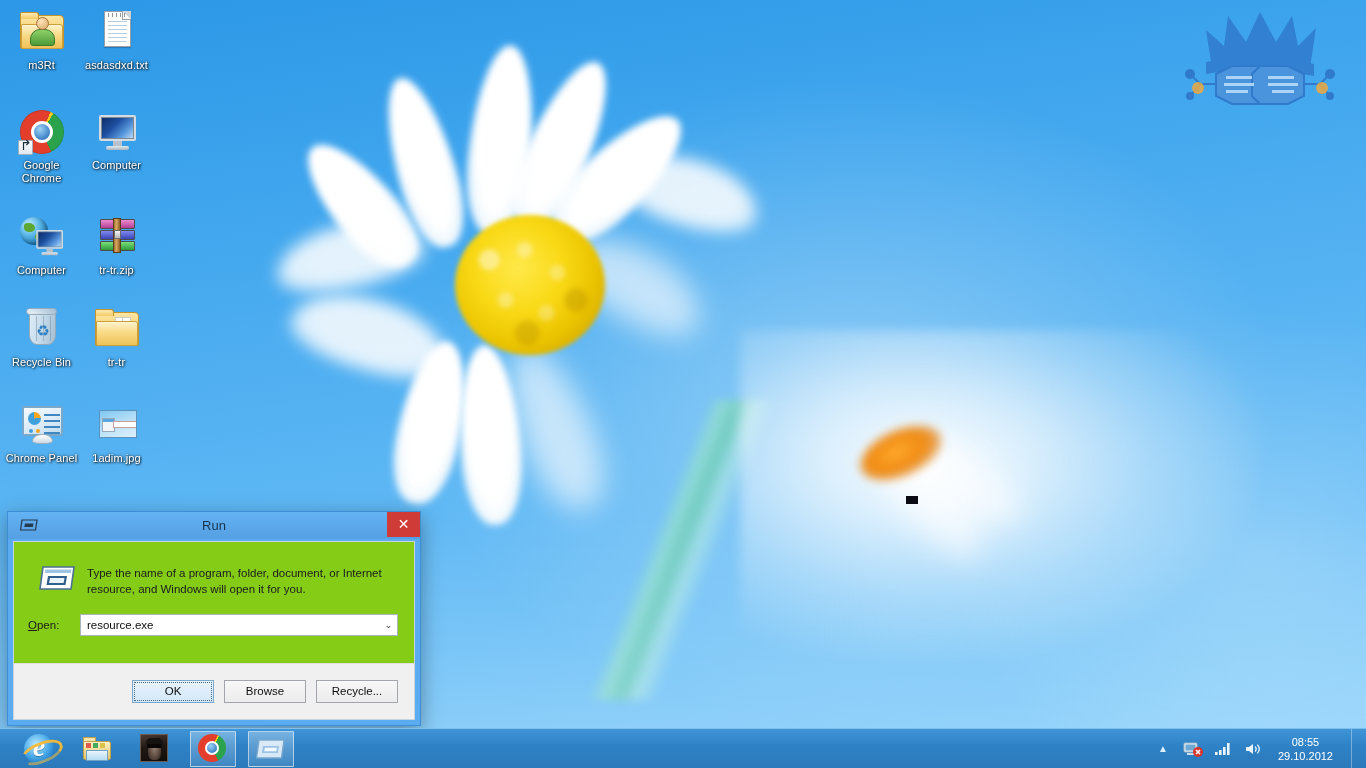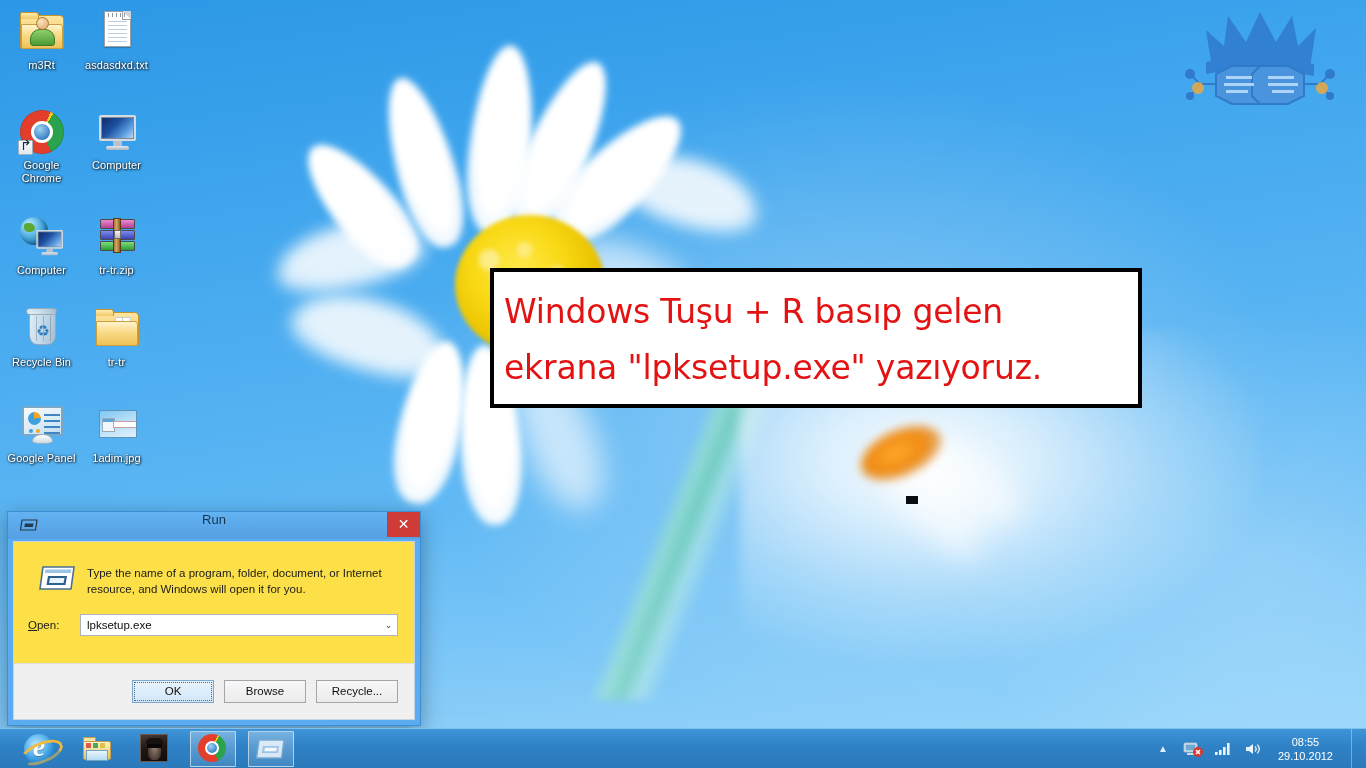--- a/index.html
+++ b/index.html
@@ -372,21 +372,21 @@
     width: 414px; height: 215px;
     background: #5aabf0;
     border: 1px solid #3c8ed6;
     box-shadow: 0 6px 20px rgba(0,0,0,.35);
     font-family: "Liberation Sans", sans-serif;
   }
   #run-titlebar {
     position: relative;
     height: 27px;
     background: linear-gradient(180deg,#63b2f2,#559fe3);
-    display: flex; 
+    display: flex; align-items: center;
   }
   #run-title-icon {
     position: absolute; left: 12px; top: 6px;
     width: 19px; height: 14px;
   }
   #run-title-text {
     width: 100%;
     text-align: center;
     font-size: 13px;
     color: #17344f;
@@ -397,21 +397,21 @@
     background: #cf3b36;
     color: #ffffff;
     font-size: 14px;
     line-height: 25px;
     text-align: center;
     cursor: default;
   }
   #run-body {
     position: absolute;
     left: 5px; top: 29px; right: 5px; bottom: 5px;
-    background: #fde047;
+    background: #84cc16;
     border: 1px solid #c8d4de;
   }
   #run-upper { padding: 14px 14px 0 14px; height: 116px; position: relative; }
   #run-icon-big {
     position: absolute; left: 25px; top: 22px;
     width: 38px; height: 28px;
   }
   #run-desc {
     position: absolute; left: 73px; top: 23px; right: 16px;
     font-size: 11.5px;
@@ -825,40 +825,36 @@
             <div class="pie"></div>
             <div class="bar" style="top:6px;width:16px"></div>
             <div class="bar" style="top:12px;width:16px"></div>
             <div class="bar" style="top:18px;width:16px"></div>
             <div class="bar" style="top:24px;width:16px"></div>
             <div class="dot" style="left:5px;top:21px;background:#3fa0dd"></div>
             <div class="dot" style="left:12px;top:21px;background:#f5a623"></div>
           </div>
           <div class="cpanel-base"></div>
         </div>
-        <div class="cap">Google Panel</div>
+        <div class="cap">Chrome Panel</div>
       </div>
 
       <div class="desk-icon">
         <div class="glyph">
           <div class="jpgthumb">
             <div class="mini-dlg"></div>
             <div class="wband"></div>
           </div>
         </div>
         <div class="cap">1adim.jpg</div>
       </div>
     </div>
 
   </div>
 
-  <div id="annotation">
-    <div class="line">Windows Tuşu + R basıp gelen</div>
-    <div class="line">ekrana "lpksetup.exe" yazıyoruz.</div>
-  </div>
 
   <div id="run-dialog">
 
     <div id="run-titlebar">
       <div id="run-title-icon">
         <svg viewBox="0 0 19 14" width="19" height="14">
           <path d="M2 2 L17 2 L15.5 12 L0.5 12 Z" fill="none" stroke="#243a4e" stroke-width="1.2"></path>
           <path d="M5 5.5 L13.5 5.5 L12.8 9 L4.3 9 Z" fill="#243a4e"></path>
         </svg>
       </div>
@@ -875,21 +871,21 @@
             <path d="M6.5 5.5 L32.5 5.5 L31.8 9 L5.8 9 Z" fill="#9cc4e4"></path>
             <path d="M9 12 L28 12 L26.5 21 L7.5 21 Z" fill="#2f5f8c"></path>
             <path d="M11 14 L25.5 14 L24.6 19 L10.1 19 Z" fill="#e9f3fb"></path>
           </svg>
         </div>
         <div id="run-desc">Type the name of a program, folder, document, or Internet resource, and Windows will open it for you.</div>
 
         <div id="open-row">
           <div id="open-label"><u>O</u><span>pen:</span></div>
           <div id="open-combo">
-            <div id="open-value">lpksetup.exe</div>
+            <div id="open-value">resource.exe</div>
             <div id="open-arrow">⌄</div>
           </div>
         </div>
       </div>
 
       <div id="run-footer">
         <div class="dlg-btn default">OK</div>
         <div class="dlg-btn">Browse</div>
         <div class="dlg-btn">Recycle...</div>
       </div>

